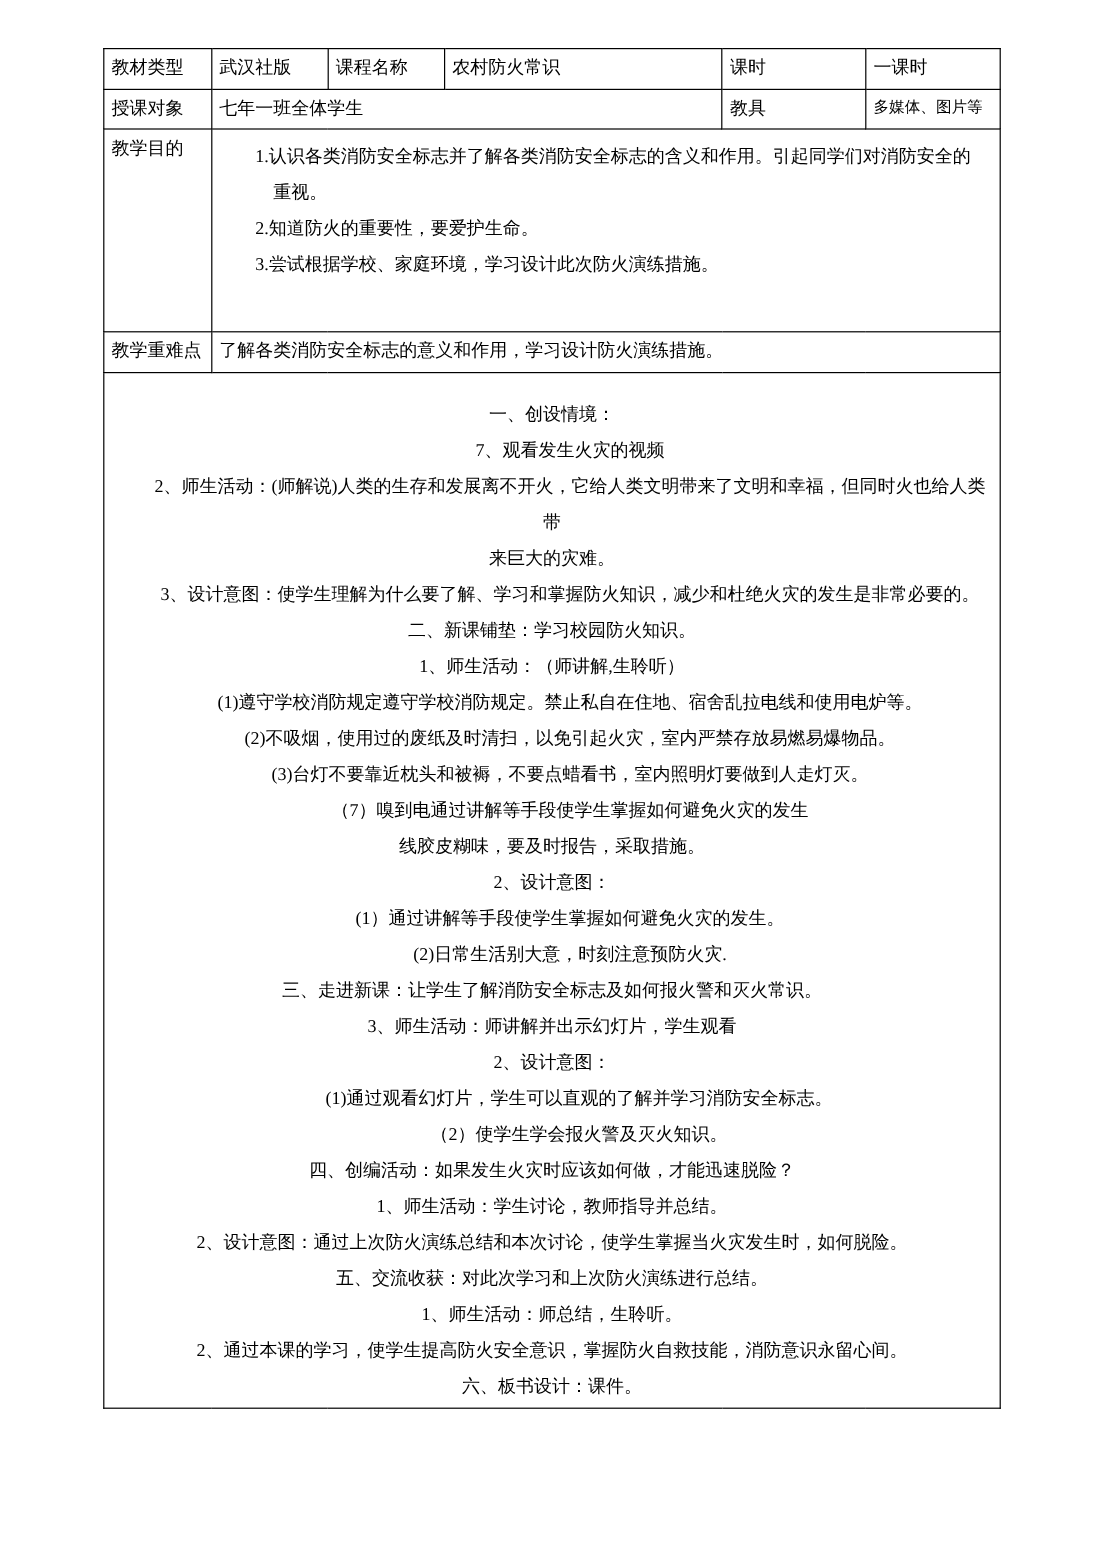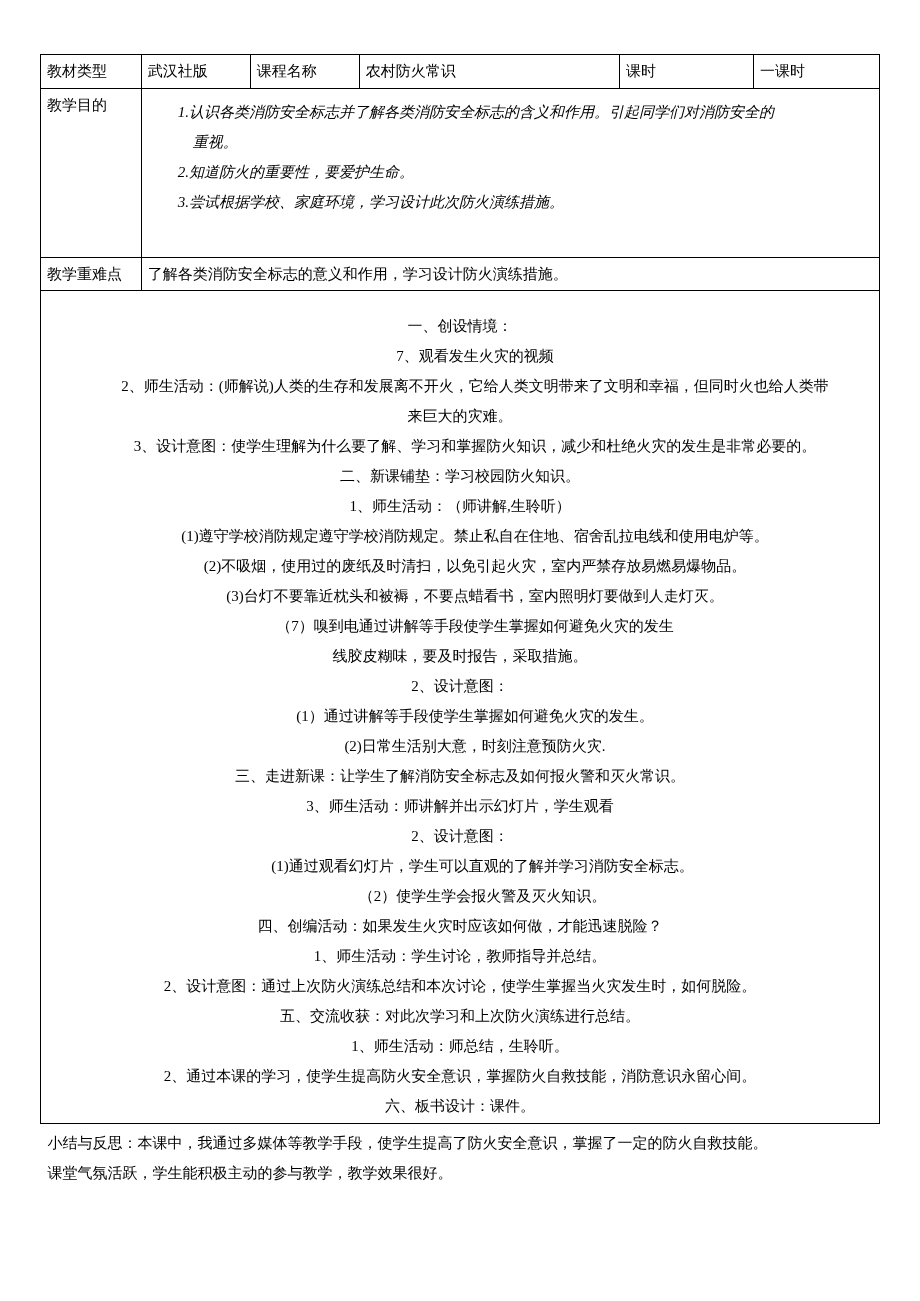--- a/index.html
+++ b/index.html
@@ -5,38 +5,37 @@
   body {
     margin: 0;
     padding: 40px;
     font-family: "SimSun", "宋体", serif;
     font-size: 15px;
     color: #000;
     background: #fff;
     line-height: 1.9;
   }
   .wrap {
-    width: 840px;
-    margin: 14px auto;
+    width: 748px;
+    margin: 0 auto;
   }
   table {
     border-collapse: collapse;
     width: 100%;
     table-layout: fixed;
   }
   td {
     border: 1px solid #000;
     padding: 2px 6px;
     vertical-align: top;
     word-break: break-all;
   }
   .purpose {
     padding: 8px 6px 40px 6px;
     line-height: 2.0;
-    font-style: italic;
   }
   .purpose p { margin: 0; text-indent: 2em; }
   .purpose p.sub { text-indent: 3em; }
   .process-head { padding: 2px 6px; }
   .process-body {
     border-top: none;
     padding-top: 20px;
     line-height: 2.0;
   }
   .process-body p { margin: 0; text-align: center; }
@@ -66,20 +65,26 @@
         <tr>
     <td>教材类型</td>
     <td>武汉社版</td>
     <td>课程名称</td>
     <td colspan="2">农村防火常识</td>
     <td>课时</td>
     <td>一课时</td>
   </tr>
 
 
+  <tr>
+    <td>授课对象</td>
+    <td colspan="4">七年一班全体学生</td>
+    <td>教具</td>
+    <td class="small">多媒体、图片等</td>
+  </tr>
 
   <tr>
     <td>教学目的</td>
     <td colspan="6" class="purpose">
       <p>1.认识各类消防安全标志并了解各类消防安全标志的含义和作用。引起同学们对消防安全的</p>
       <p class="sub">重视。</p>
       <p>2.知道防火的重要性，要爱护生命。</p>
       <p>3.尝试根据学校、家庭环境，学习设计此次防火演练措施。</p>
     </td>
   </tr>
@@ -117,18 +122,14 @@
       <p class="p0">2、设计意图：通过上次防火演练总结和本次讨论，使学生掌握当火灾发生时，如何脱险。</p>
       <p class="p0">五、交流收获：对此次学习和上次防火演练进行总结。</p>
       <p class="p0">1、师生活动：师总结，生聆听。</p>
       <p class="p0">2、通过本课的学习，使学生提高防火安全意识，掌握防火自救技能，消防意识永留心间。</p>
       <p class="p0">六、板书设计：课件。</p>
     </td>
   </tr>
 </tbody>
     </table>
 
-<div class="summary">
-  <p>小结与反思：本课中，我通过多媒体等教学手段，使学生提高了防火安全意识，掌握了一定的防火自救技能。</p>
-  <p>课堂气氛活跃，学生能积极主动的参与教学，教学效果很好。</p>
-</div>
 
 </div>
 
 </body></html>

